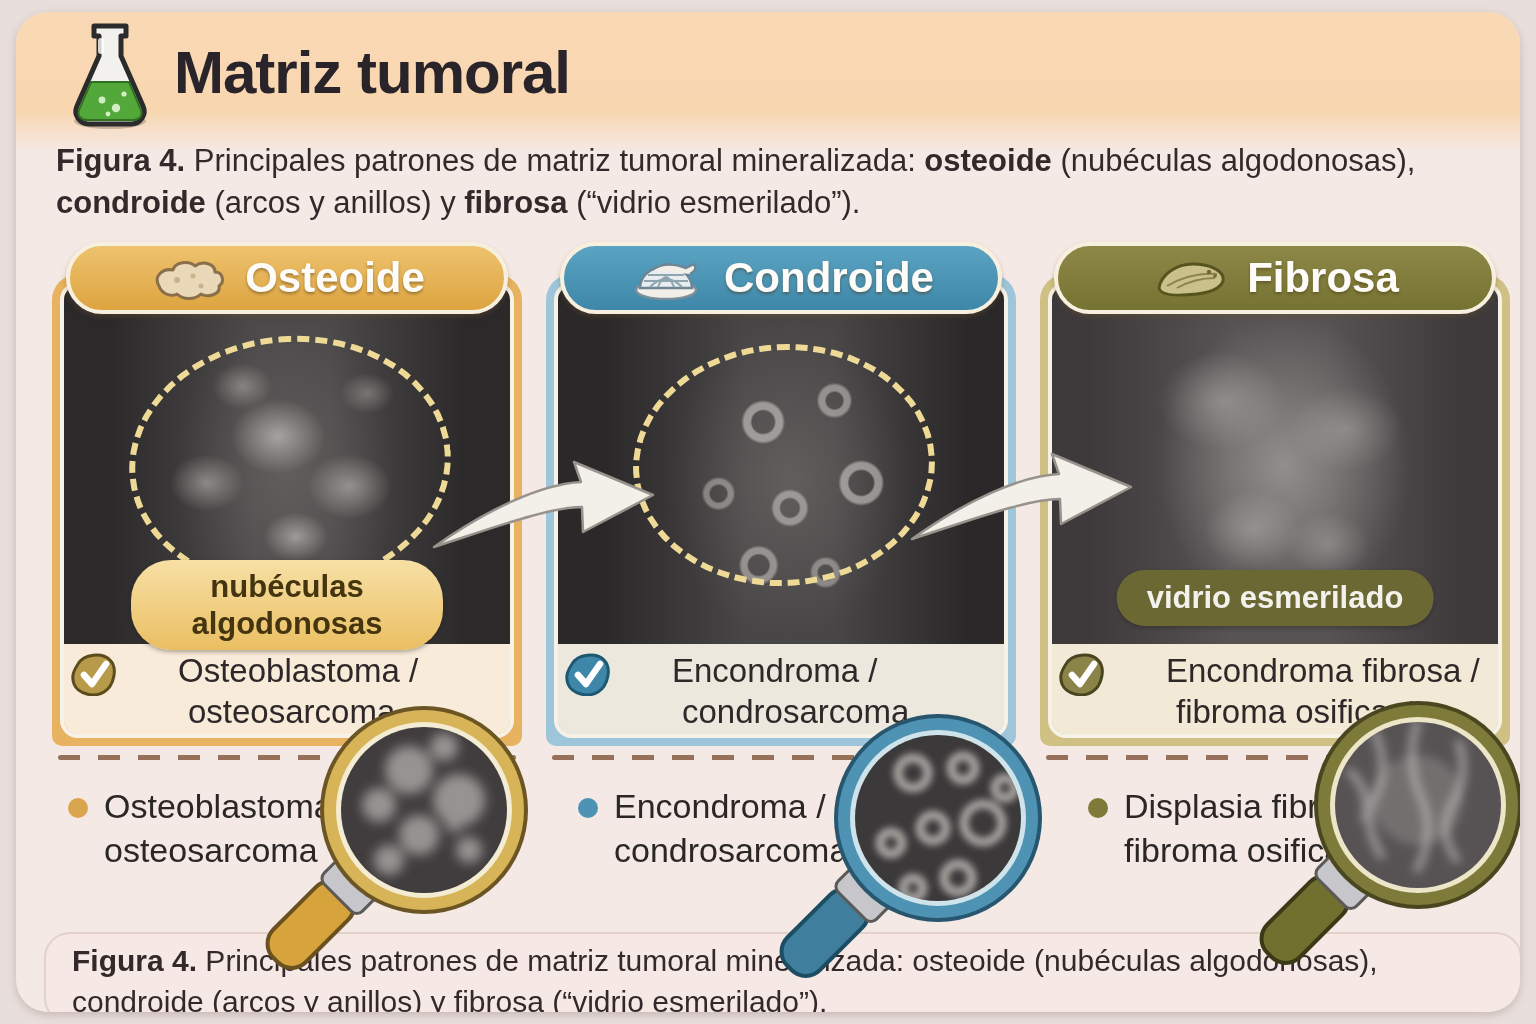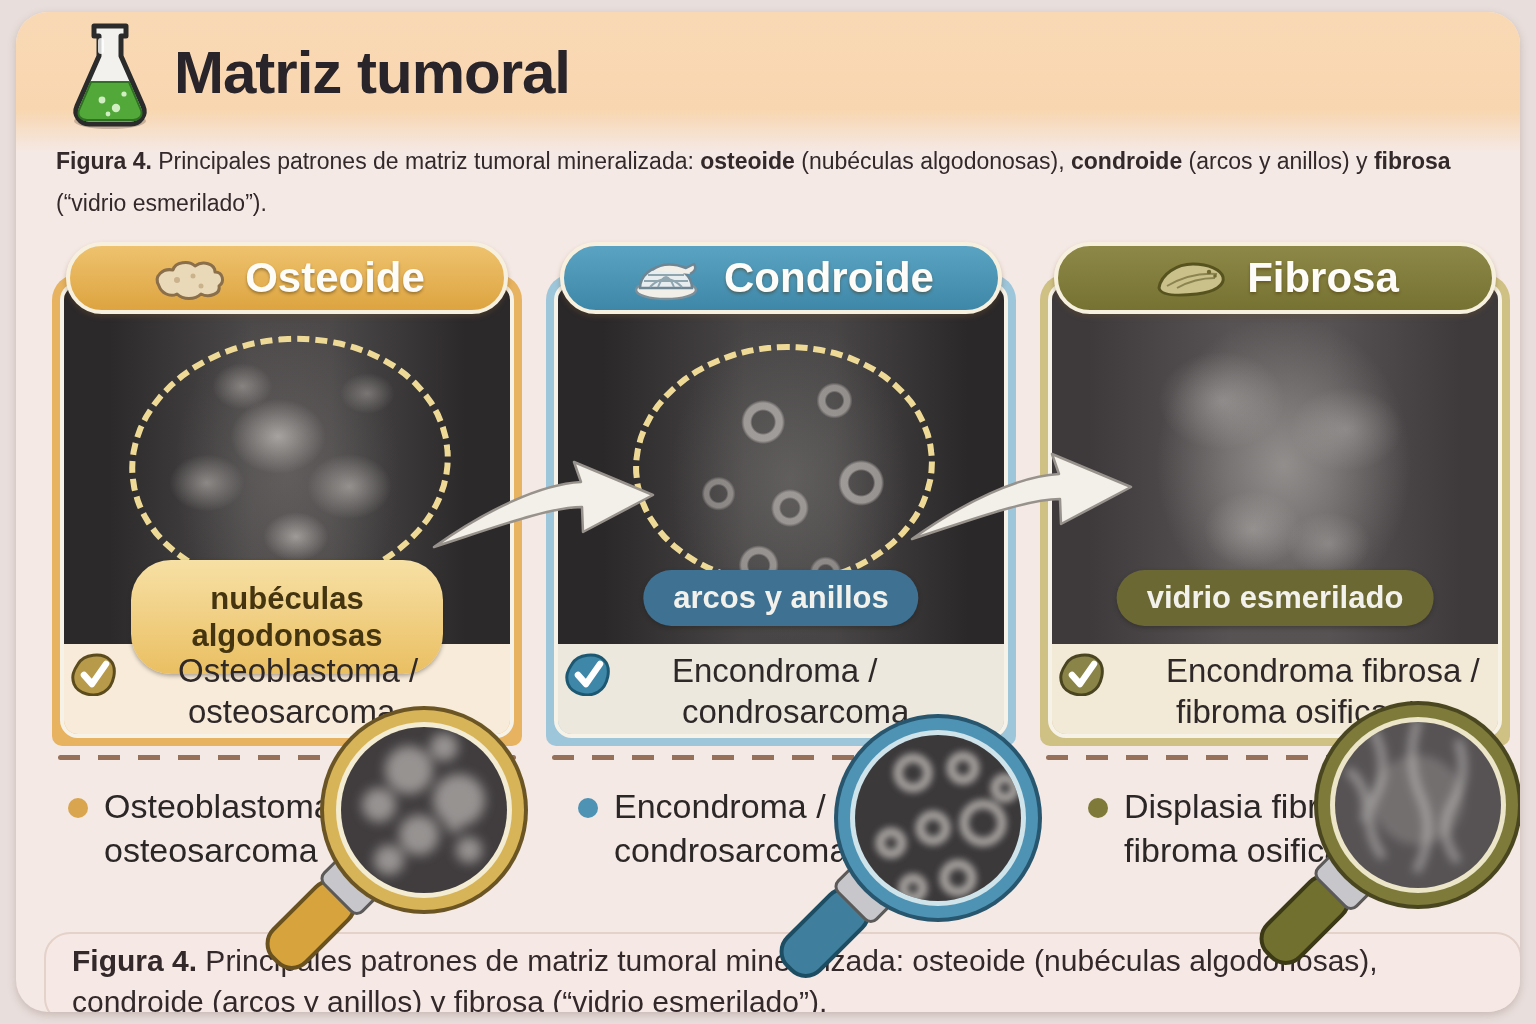--- a/index.html
+++ b/index.html
@@ -4,21 +4,21 @@
 <style>
   html,body{margin:0;padding:0;width:1536px;height:1024px;overflow:hidden;
     font-family:"Liberation Sans","DejaVu Sans",sans-serif;background:#e8dedb;}
   .card{position:absolute;left:16px;top:12px;width:1504px;height:1000px;border-radius:32px;
     background:#f5e9e5;box-shadow:0 3px 8px rgba(120,90,80,.28);overflow:hidden;}
   .header-band{position:absolute;top:0;left:0;right:0;height:140px;
     background:linear-gradient(#f9d9b5 0%,#f8d6b0 70%,rgba(248,214,176,0) 100%);}
   .flask{position:absolute;left:48px;top:10px;}
   .page-title{position:absolute;left:158px;top:26px;font-size:60px;font-weight:bold;
     color:#29242a;letter-spacing:-1px;}
-  .caption-top{position:absolute;left:40px;top:128px;width:1460px;font-size:23px;
+  .caption-top{position:absolute;left:40px;top:128px;width:1460px;font-size:31px;
     line-height:42px;color:#33292a;}
   .caption-top b,.caption-bottom b{font-weight:bold;}
 
   
   .panel{position:absolute;top:252px;width:470px;height:496px;}
   .p1{left:36px;} .p2{left:530px;} .p3{left:1024px;}
   .panel-frame{position:absolute;left:0;right:0;top:10px;bottom:14px;border-radius:26px 26px 10px 10px;padding:8px;box-sizing:border-box;}
   .p1 .panel-frame{background:#e7b361;}
   .p2 .panel-frame{background:#9ec6da;}
   .p3 .panel-frame{background:#cfc083;}
@@ -64,21 +64,21 @@
     border:4px solid #f8f0de;border-radius:38px;box-shadow:0 3px 5px rgba(110,80,40,.35);}
   .ph1{background:linear-gradient(#eec26e,#dda440);}
   .ph2{background:linear-gradient(#5ba3c2,#3f87a8);}
   .ph3{background:linear-gradient(#8d8847,#767231);}
   .ph-label{font-size:42px;font-weight:bold;color:#fdfcf8;
     text-shadow:0 2px 3px rgba(70,50,10,.45);}
 
   .pattern-pill{position:absolute;left:50%;transform:translateX(-50%);z-index:5;
     font-weight:bold;text-align:center;border-radius:40px;
     box-shadow:0 2px 4px rgba(30,25,20,.35);}
-  .pp1{top:296px;width:272px;padding:20px 20px;font-size:31px;line-height:37px;color:#44340f;
+  .pp1{top:296px;width:272px;padding:8px 20px;font-size:31px;line-height:37px;color:#44340f;
     background:linear-gradient(#f7e0a5,#eabf62);}
   .pp2{top:306px;padding:10px 30px;font-size:31px;color:#f3f1ec;background:#3e7192;white-space:nowrap;}
   .pp3{top:306px;padding:10px 30px;font-size:31px;color:#f3f1ec;background:#6c6834;white-space:nowrap;}
 
   .diagnosis{position:absolute;left:18px;right:8px;top:386px;display:flex;gap:14px;z-index:6;}
   .diag-text{font-size:33px;line-height:41px;color:#2e2829;margin-left:48px;}
   .diag-text span{display:block;}
   .diag-text .l2{padding-left:10px;}
 
   .dash-sep{position:absolute;left:6px;right:6px;bottom:0;height:5px;border-radius:3px;
@@ -165,21 +165,20 @@
     <div class="ellipse e2"></div>
     <div class="pill-header ph2">
       <svg width="78" height="48" viewBox="0 0 78 48">
         <ellipse cx="38" cy="36" rx="30" ry="9" fill="#f2efe8" stroke="#7d8f99" stroke-width="2.5"></ellipse>
         <path d="M12,34 a26,22 0 0 1 52,0 z" fill="#e8eef0" stroke="#6e8593" stroke-width="2.5"></path>
         <path d="M24,16 q14,-10 34,-2 l8,-4 q4,6 -4,10" fill="#f2efe8" stroke="#6e8593" stroke-width="2.5" stroke-linejoin="round"></path>
         <path d="M22,33 q16,-16 32,0 M30,33 q8,-20 16,0 M16,27 h44 M20,21 h36" stroke="#8fa5b0" stroke-width="2" fill="none"></path>
       </svg>
       <span class="ph-label">Condroide</span>
     </div>
-    <div class="pattern-pill pp2">arcos y anillos</div>
     <div class="diagnosis">
       <svg width="46" height="46" viewBox="0 0 46 46">
         <path d="M8,14 C14,4 32,2 40,10 c8,8 4,26 -6,32 c-10,6 -26,2 -30,-8 c-3,-8 0,-14 4,-20 z" fill="#3e87a8" stroke="#1d5872" stroke-width="3" stroke-linejoin="round"></path>
         <path d="M14,25 l8,9 l14,-20" stroke="#ffffff" stroke-width="6.5" fill="none" stroke-linecap="round" stroke-linejoin="round"></path>
       </svg>
       <div class="diag-text">
         <span>Encondroma /</span>
         <span class="l2">condrosarcoma</span>
       </div>
     </div>

